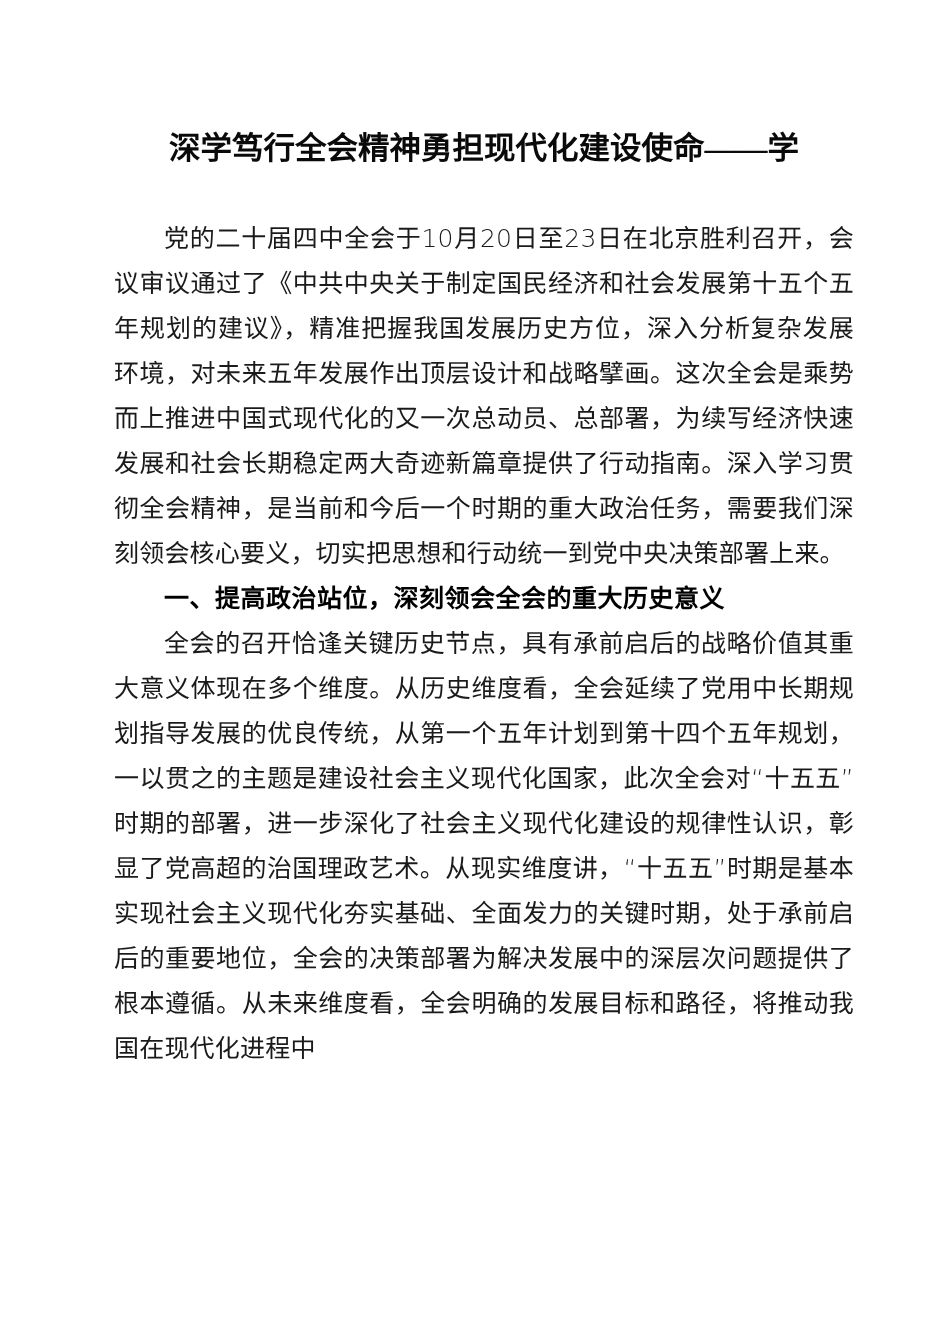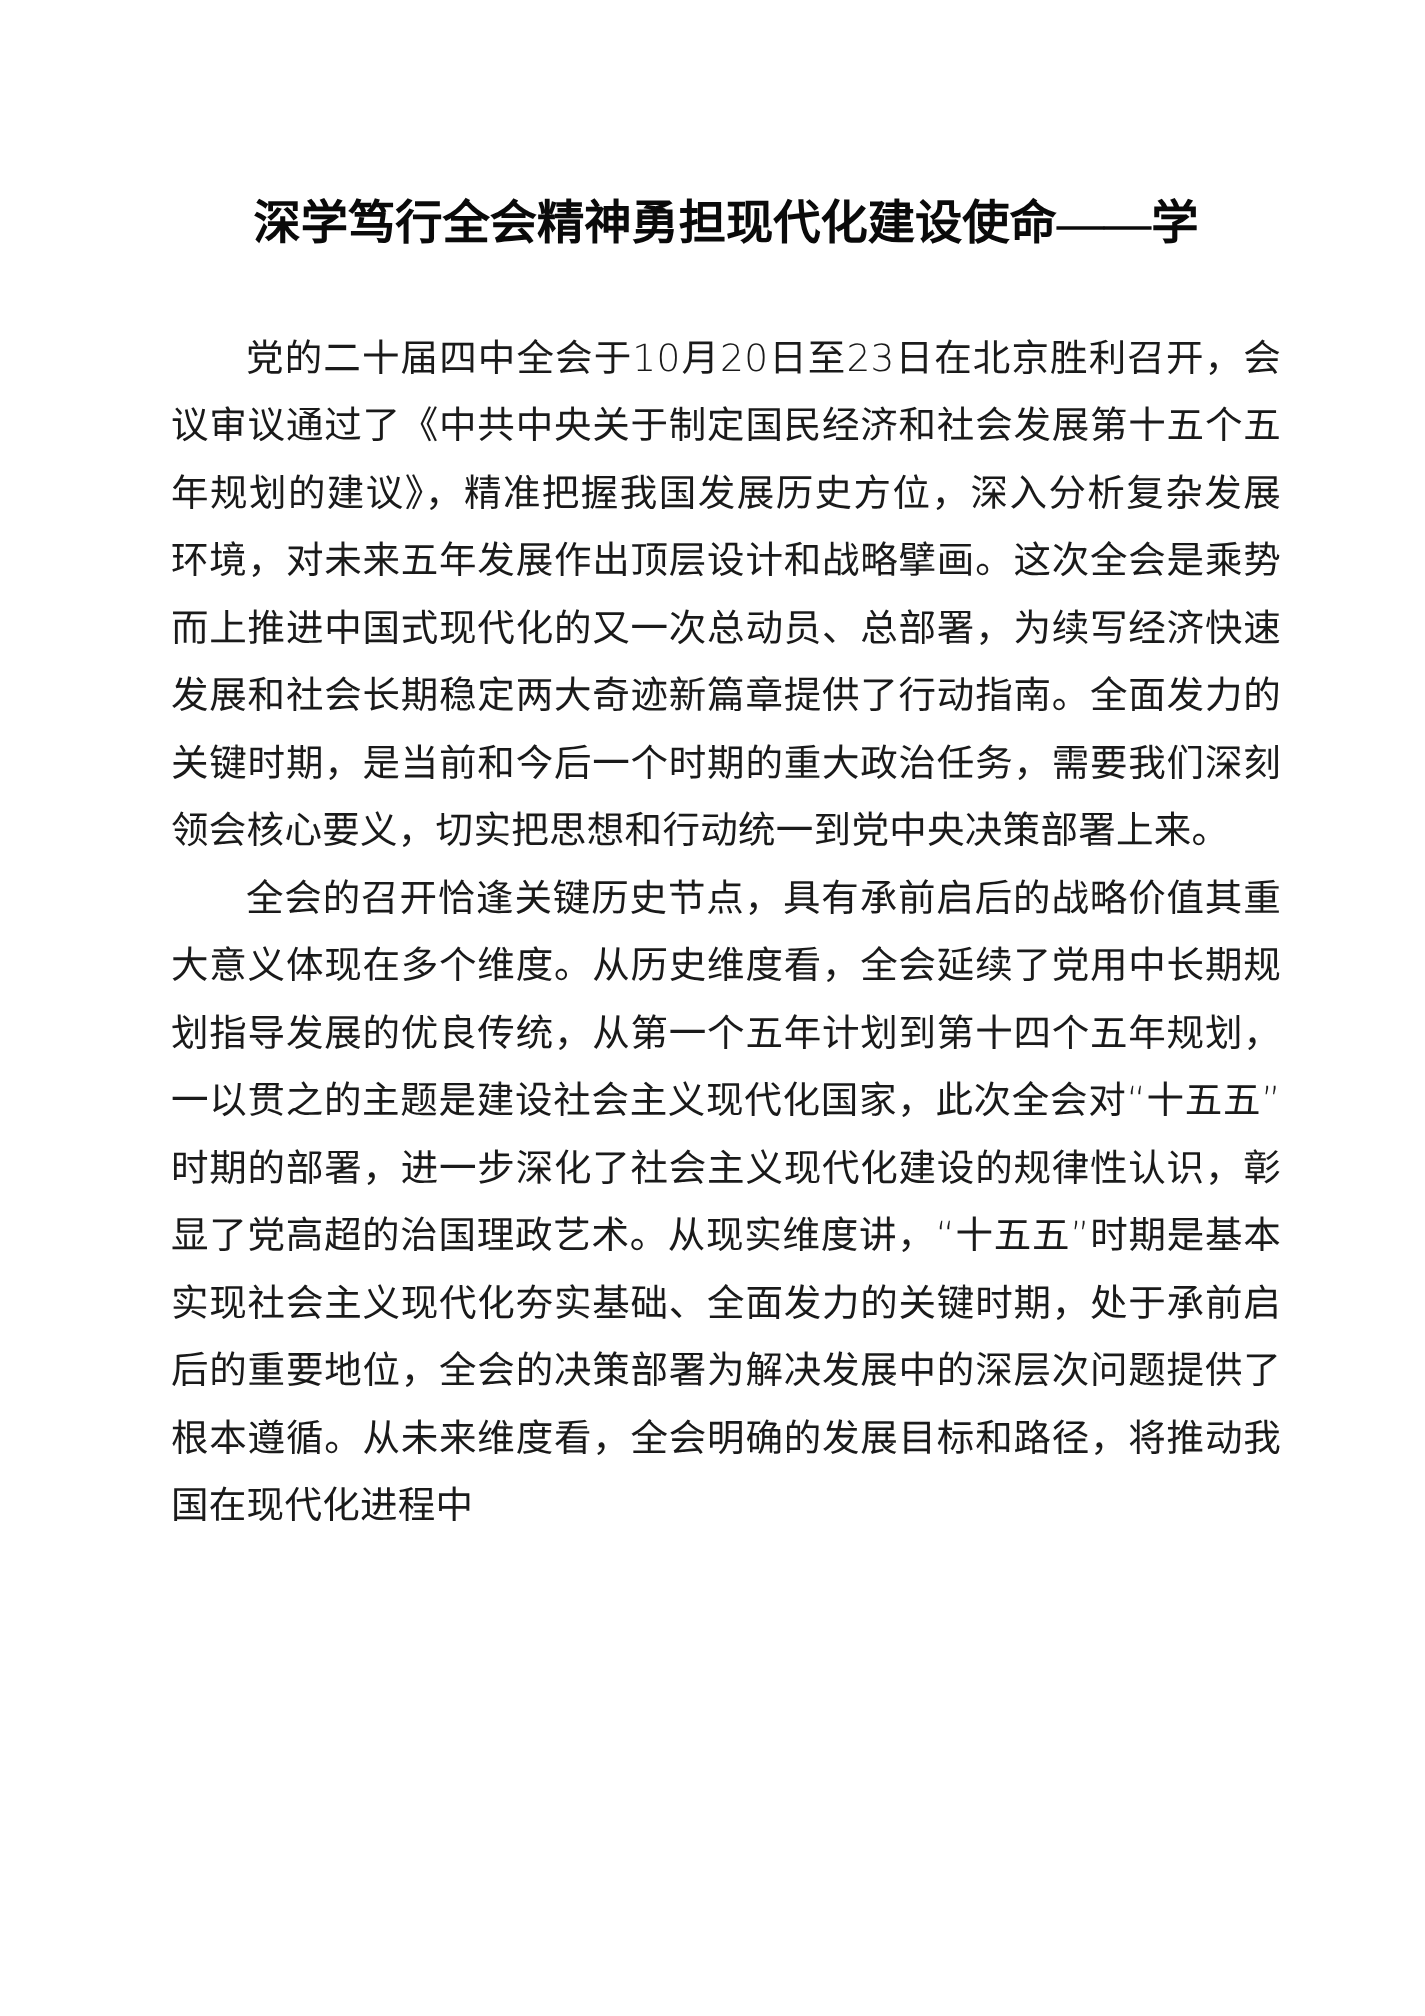--- a/index.html
+++ b/index.html
@@ -82,20 +82,21 @@
 </style>
 </head>
 <body>
 
 <div class="page">
 
   <div class="content">
 
     <h1 class="doc-title"><span>深学笃行全会精神勇担现代化建设使命——学</span><br></h1>
 
-    <p class="para">党的二十届四中全会于10月20日至23日在北京胜利召开，会议审议通过了《中共中央关于制定国民经济和社会发展第十五个五年规划的建议》，精准把握我国发展历史方位，深入分析复杂发展环境，对未来五年发展作出顶层设计和战略擘画。这次全会是乘势而上推进中国式现代化的又一次总动员、总部署，为续写经济快速发展和社会长期稳定两大奇迹新篇章提供了行动指南。全面发力的关键时期，是当前和今后一个时期的重大政治任务，需要我们深刻领会核心要义，切实把思想和行动统一到党中央决策部署上来。</p>
+    <p class="para">党的二十届四中全会于10月20日至23日在北京胜利召开，会议审议通过了《中共中央关于制定国民经济和社会发展第十五个五年规划的建议》，精准把握我国发展历史方位，深入分析复杂发展环境，对未来五年发展作出顶层设计和战略擘画。这次全会是乘势而上推进中国式现代化的又一次总动员、总部署，为续写经济快速发展和社会长期稳定两大奇迹新篇章提供了行动指南。深入学习贯彻全会精神，是当前和今后一个时期的重大政治任务，需要我们深刻领会核心要义，切实把思想和行动统一到党中央决策部署上来。</p>
 
+    <p class="section-heading">一、提高政治站位，深刻领会全会的重大历史意义</p>
 
     <p class="para clipped">全会的召开恰逢关键历史节点，具有承前启后的战略价值其重大意义体现在多个维度。从历史维度看，全会延续了党用中长期规划指导发展的优良传统，从第一个五年计划到第十四个五年规划，一以贯之的主题是建设社会主义现代化国家，此次全会对“十五五”时期的部署，进一步深化了社会主义现代化建设的规律性认识，彰显了党高超的治国理政艺术。从现实维度讲，“十五五”时期是基本实现社会主义现代化夯实基础、全面发力的关键时期，处于承前启后的重要地位，全会的决策部署为解决发展中的深层次问题提供了根本遵循。从未来维度看，全会明确的发展目标和路径，将推动我国在现代化进程中</p>
 
   </div>
 
 </div>
 
 </body></html>

